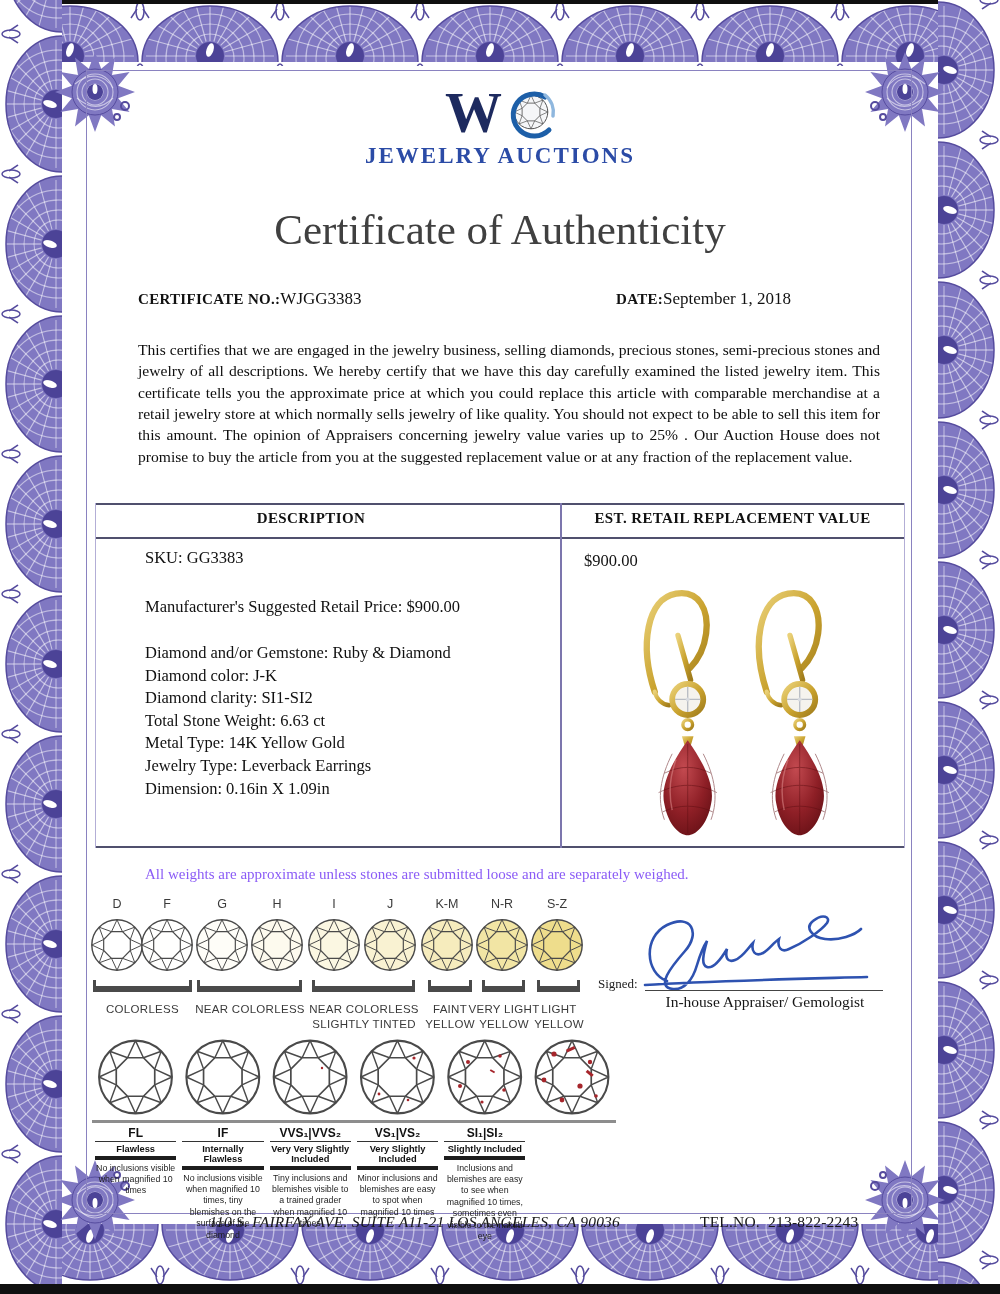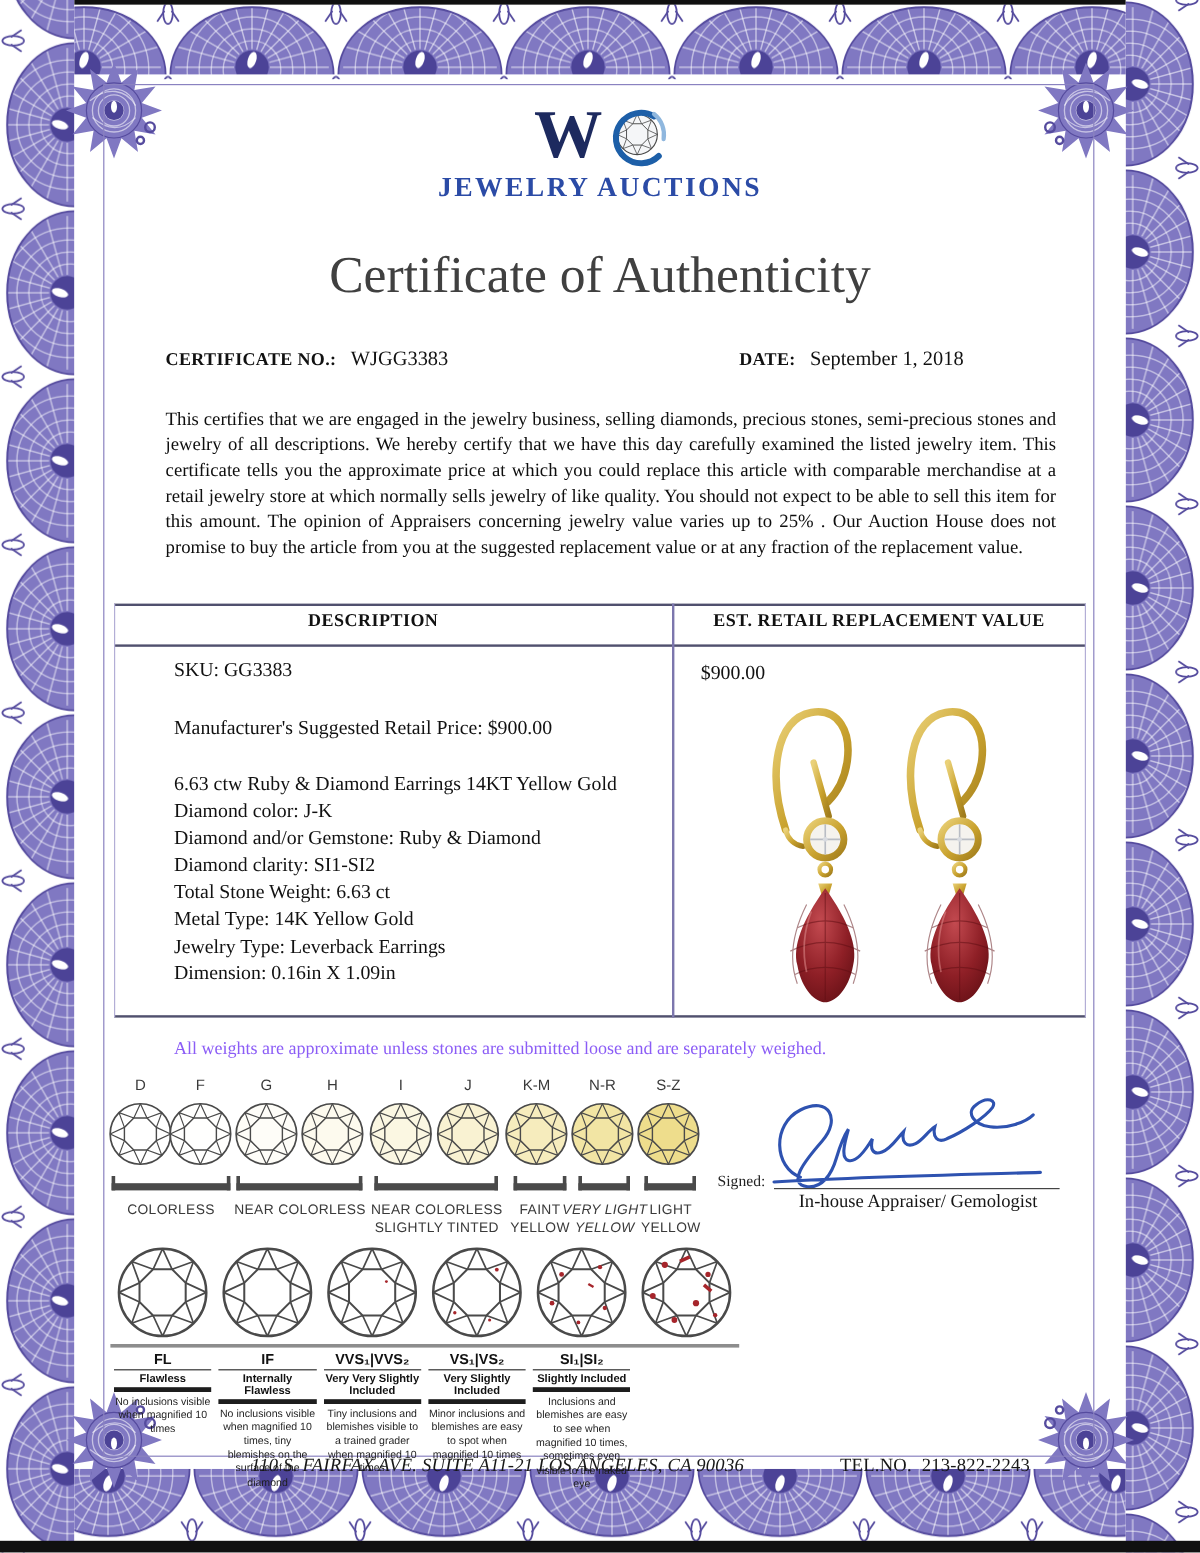--- a/index.html
+++ b/index.html
@@ -9,21 +9,21 @@
   svg{display:block;}
   
   .logo-wrap{top:84px;left:0;width:1000px;text-align:center;}
   .logo-row{display:inline-flex;align-items:center;justify-content:center;gap:1px;
             font-weight:700;font-size:57px;letter-spacing:2px;color:#1d2a5f;line-height:1;}
   .logo-sub{margin-top:2px;font-weight:700;font-size:23px;letter-spacing:2px;color:#2b4ba6;}
   
   .cert-title{top:205px;left:0;width:1000px;text-align:center;font-size:43px;color:#404040;}
   
   .meta-label{font-weight:700;font-size:15px;letter-spacing:.3px;}
-  .meta-value{font-size:17px;margin-left:12px;}
+  .meta-value{font-size:17px;margin-left:0;}
   
   .statement{top:339px;left:138px;width:742px;font-size:15.6px;line-height:1.37;text-align:justify;color:#0e0e0e;}
   
   .tline{background:#50506e;height:2px;left:95px;width:810px;}
   .vline{background:#7c76ad;width:2px;}
   .sideline{background:#b3aed6;width:1px;}
   .th{font-weight:700;font-size:15px;letter-spacing:.4px;text-align:center;}
   .cellline{font-size:16.5px;}
   .details div{height:22.6px;}
   
@@ -174,23 +174,22 @@
   <div class="abs vline" style="left:560px;top:503px;height:345px;"></div>
   <div class="abs sideline" style="left:95px;top:503px;height:345px;"></div>
   <div class="abs sideline" style="left:904px;top:503px;height:345px;"></div>
 
   <div class="abs th" style="top:510px;left:95px;width:432px;">DESCRIPTION</div>
   <div class="abs th" style="top:510px;left:560px;width:345px;">EST. RETAIL REPLACEMENT VALUE</div>
 
   <div class="abs cellline" style="top:548px;left:145px;">SKU: GG3383</div>
   <div class="abs cellline" style="top:597px;left:145px;">Manufacturer's Suggested Retail Price: $900.00</div>
   <div class="abs cellline details" style="top:643px;left:145px;width:440px;">
-    <div>6.63 ctw Ruby &amp; Diamond Earrings 14KT Yellow Gold</div>
+    <div>Diamond and/or Gemstone: Ruby &amp; Diamond</div>
     <div>Diamond color: J-K</div>
-    <div>Diamond and/or Gemstone: Ruby &amp; Diamond</div>
     <div>Diamond clarity: SI1-SI2</div>
     <div>Total Stone Weight: 6.63 ct</div>
     <div>Metal Type: 14K Yellow Gold</div>
     <div>Jewelry Type: Leverback Earrings</div>
     <div>Dimension: 0.16in X 1.09in</div>
   </div>
 
   <div class="abs cellline" style="top:551px;left:584px;">$900.00</div>
 
   <svg class="abs" style="top:583px;left:628px;" width="212" height="262" viewBox="0 0 212 262">
@@ -242,21 +241,21 @@
       <rect x="447" y="0" width="3" height="12"></rect>
         <rect x="487" y="0" width="3" height="12"></rect>
         <rect x="447" y="6" width="43" height="6"></rect>
     </g>
   </svg>
 
   <div class="abs group-label" style="top:1002px;left:87px;width:111px;">COLORLESS</div>
   <div class="abs group-label" style="top:1002px;left:185px;width:130px;">NEAR COLORLESS</div>
   <div class="abs group-label" style="top:1002px;left:299px;width:130px;">NEAR COLORLESS SLIGHTLY TINTED</div>
   <div class="abs group-label" style="top:1002px;left:415px;width:70px;">FAINT YELLOW</div>
-  <div class="abs group-label" style="top:1002px;left:464px;width:80px;font-style:italic;">VERY LIGHT YELLOW</div>
+  <div class="abs group-label" style="top:1002px;left:464px;width:80px;">VERY LIGHT YELLOW</div>
   <div class="abs group-label" style="top:1002px;left:527px;width:64px;">LIGHT YELLOW</div>
 
   <svg class="abs" style="top:903px;left:615px;" width="285" height="92" viewBox="0 0 285 92">
     <path d="M52,78 C30,70 28,34 52,22 C76,10 86,30 70,48 C56,64 40,84 58,86 C70,87 78,76 82,62 C85,52 88,44 92,38 C88,52 86,62 92,64 C98,66 106,56 112,46 C110,54 112,60 120,57 C128,54 132,46 138,40 C136,48 140,54 148,50 C154,47 158,40 164,36 C162,44 166,50 174,46 C188,40 206,28 212,20 C216,14 208,10 198,18 C190,24 196,34 210,36 C224,38 240,32 246,26 M30,82 C90,78 180,76 252,74" fill="none" stroke="#2e52b0" stroke-width="2.6" stroke-linecap="round"></path>
   </svg>
   <div class="abs signed-label" style="top:976px;left:598px;">Signed:</div>
   <div class="abs sig-line" style="top:990px;left:645px;width:238px;"></div>
   <div class="abs sig-title" style="top:993px;left:635px;width:260px;">In-house Appraiser/ Gemologist</div>
 
   <svg class="abs" style="top:1036px;left:92px;" width="524" height="86" viewBox="0 0 524 86">

